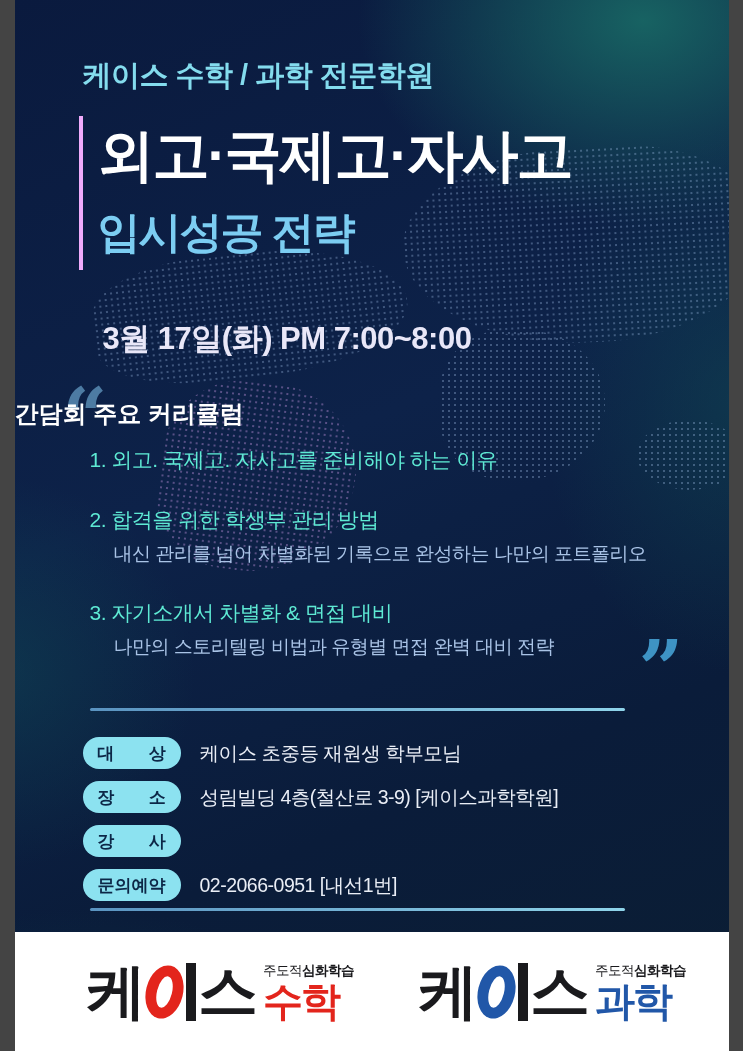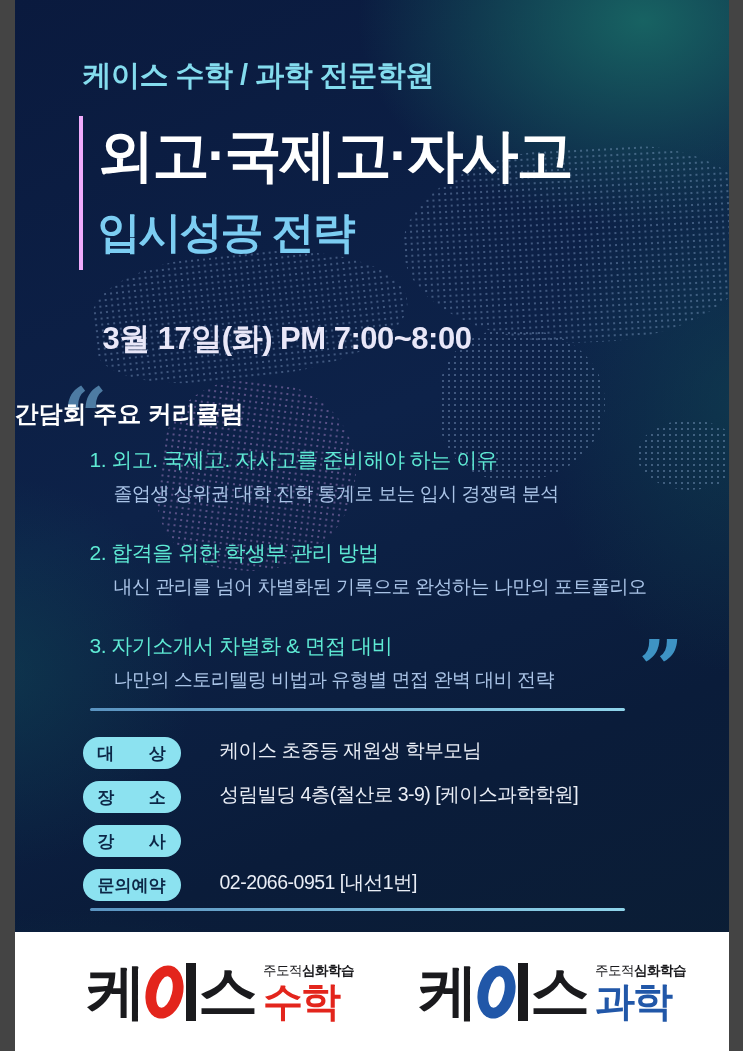--- a/index.html
+++ b/index.html
@@ -44,21 +44,21 @@
   .item-title { font-size:21px; font-weight:500; color:#5eead4; letter-spacing:-0.5px; }
   .item-desc  { font-size:19px; font-weight:400; color:#a9c3e6; margin:7px 0 0 24px; letter-spacing:-0.5px; }
 
   
   .divider { position:absolute; left:75px; width:535px; height:3px; background:linear-gradient(90deg,#5a93c0,#8fd4ea); border-radius:2px; }
   .divider-top { top:708px; }
   .divider-bottom { top:908px; }
 
   
   .info { position:absolute; left:68px; top:737px; }
-  .info-row { display:flex; align-items:flex-start; height:32px; margin-bottom:12px;gap:20px; }
+  .info-row { display:flex; align-items:center; height:32px; margin-bottom:12px; }
   .pill { width:98px; height:32px; border-radius:17px; background:#8ce2f0; color:#0c2747;
           font-size:17px; font-weight:800; display:flex; align-items:center; justify-content:center;
           white-space:pre; flex:0 0 auto; }
   .pill.spread { word-spacing:30px; }
   .info-value { margin-left:19px; font-size:19.5px; font-weight:500; color:#eaeef6; letter-spacing:-0.5px; white-space:nowrap; }
 
   
   .footer { position:absolute; left:0; top:932px; width:743px; height:119px; background:#ffffff;
             display:flex; align-items:center; justify-content:center; gap:64px; }
   .logo { display:flex; align-items:center; }
@@ -93,21 +93,20 @@
   </div>
 
   <div class="datetime">3월 17일(화) PM 7:00~8:00</div>
 
   <div class="quote quote-open">“</div>
   <div class="section-heading">간담회 주요 커리큘럼</div>
 
   <div class="curriculum">
     <div class="curriculum-item">
       <div class="item-title">1. 외고. 국제고. 자사고를 준비해야 하는 이유</div>
-      <div class="item-desc">졸업생 상위권 대학 진학 통계로 보는 입시 경쟁력 분석</div>
     </div>
     <div class="curriculum-item">
       <div class="item-title">2. 합격을 위한 학생부 관리 방법</div>
       <div class="item-desc">내신 관리를 넘어 차별화된 기록으로 완성하는 나만의 포트폴리오</div>
     </div>
     <div class="curriculum-item">
       <div class="item-title">3. 자기소개서 차별화 &amp; 면접 대비</div>
       <div class="item-desc">나만의 스토리텔링 비법과 유형별 면접 완벽 대비 전략</div>
     </div>
   </div>

